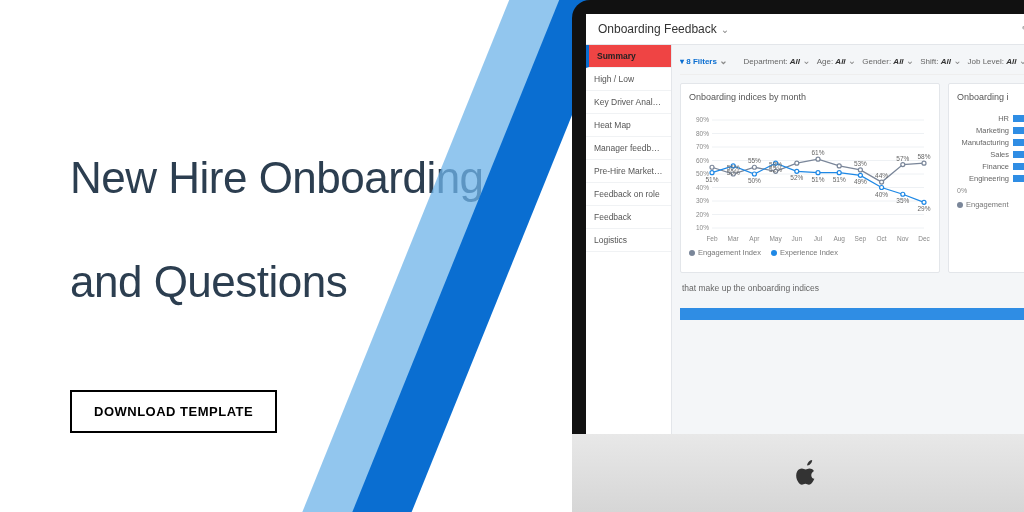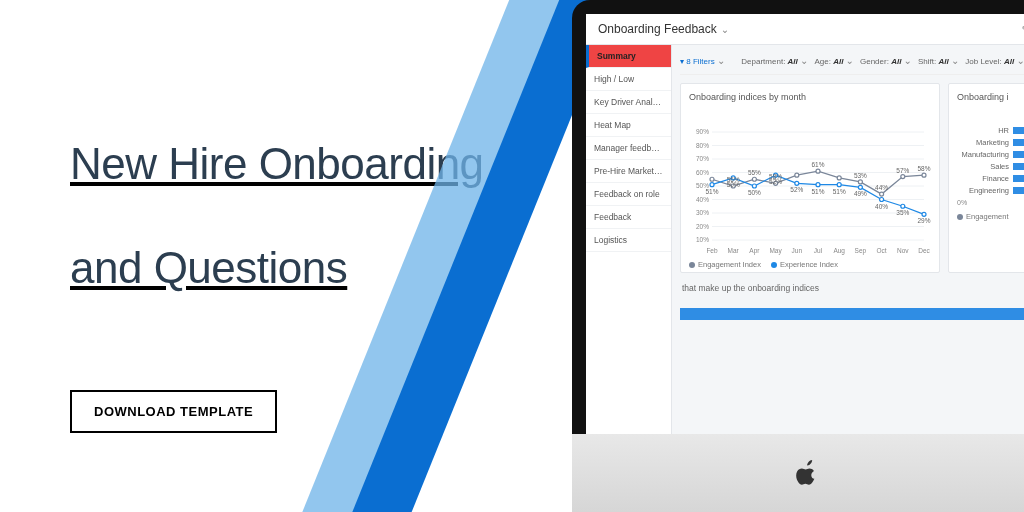--- a/index.html
+++ b/index.html
@@ -1,19 +1,19 @@
 <!DOCTYPE html>
 <html><head>
 <meta charset="utf-8">
 <style>
   * { margin: 0; padding: 0; box-sizing: border-box; font-family: -apple-system, BlinkMacSystemFont, "Segoe UI", Helvetica, Arial, sans-serif; }
   html, body { width: 1024px; height: 512px; overflow: hidden; background: #fff; position: relative; }
 
   
-  .hero { position: absolute; left: 70px; top: 138px; width: 460px; text-decoration: underline; }
+  .hero { position: absolute; left: 70px; top: 152px; width: 460px; }
   .hero h1 { font-size: 44px; line-height: 1.18; font-weight: 300; color: #2c3e50; letter-spacing: -0.5px; }
   .cta { position: absolute; left: 70px; top: 390px; }
   .cta button { border: 2px solid #000; background: #fff; color: #000; font-weight: 800; font-size: 13px; letter-spacing: 0.5px; padding: 12px 22px; cursor: pointer; }
 
   
   .stripe { position: absolute; top: -200px; height: 1200px; transform: rotate(22deg); transform-origin: top left; }
   .stripe.light { left: 590px; width: 65px; background: #6eb3e8; opacity: 0.75; }
   .stripe.dark  { left: 640px; width: 55px; background: #0a6ed1; }
 
   
@@ -26,26 +26,26 @@
   
   .dash-title { padding: 8px 12px; font-size: 12px; color: #333; background:#fff; border-bottom:1px solid #e3e6ea; display:flex; align-items:center; gap:4px;}
   .dash-body { display:flex; height: 100%; }
   .sidenav { width: 86px; background:#fff; border-right:1px solid #e3e6ea; }
   .sidenav .item { padding: 6px 8px; font-size: 8.5px; color:#555; border-bottom:1px solid #f0f2f4; white-space:nowrap; overflow:hidden; text-overflow:ellipsis; }
   .sidenav .item.active { font-weight:700; color:#222; border-left:3px solid #0a6ed1; background:#ef4444; }
   .main { flex:1; padding: 6px 8px; }
   .filterbar { display:flex; gap:10px; align-items:center; font-size:8px; color:#666; padding:4px 0 8px 0; border-bottom:1px solid #eee; flex-wrap:nowrap; overflow:hidden;}
   .filterbar .f { white-space:nowrap; }
   .filterbar .f b { color:#333; font-weight:600;font-style:italic; }
-  .filterbar .filters-link { color:#0a6ed1; font-weight:400; }
+  .filterbar .filters-link { color:#0a6ed1; font-weight:700; }
   .panels { display:flex; gap:8px; margin-top:8px; }
   .panel { background:#fff; border:1px solid #e3e6ea; border-radius:2px; padding:8px; }
   .panel.chart { flex: 0 0 260px; height: 190px; position:relative; }
   .panel.side  { flex: 1; height: 190px; overflow:hidden;}
-  .panel-title { font-size:9px; color:#555; margin-bottom:24px; }
+  .panel-title { font-size:9px; color:#555; margin-bottom:12px; }
   .legend { display:flex; gap:10px; font-size:7.5px; color:#777; margin-top:4px; align-items:center;}
   .legend .dot { width:6px; height:6px; border-radius:50%; display:inline-block; margin-right:3px; vertical-align:middle;}
   .subhead { font-size:8.5px; color:#666; margin:10px 0 4px 2px;}
   .distlabel { font-size:8px; color:#666; text-align:right; margin:2px 6px 2px 0;}
   .distbar { height:12px; background:#2f8de4; margin:0 6px 0 0;}
 
   
   .barrow { display:flex; align-items:center; gap:4px; margin:3px 0; font-size:7.5px; color:#666;}
   .barrow .lbl { width:52px; text-align:right; }
   .barrow .bar { height:7px; background:#2f8de4; }

